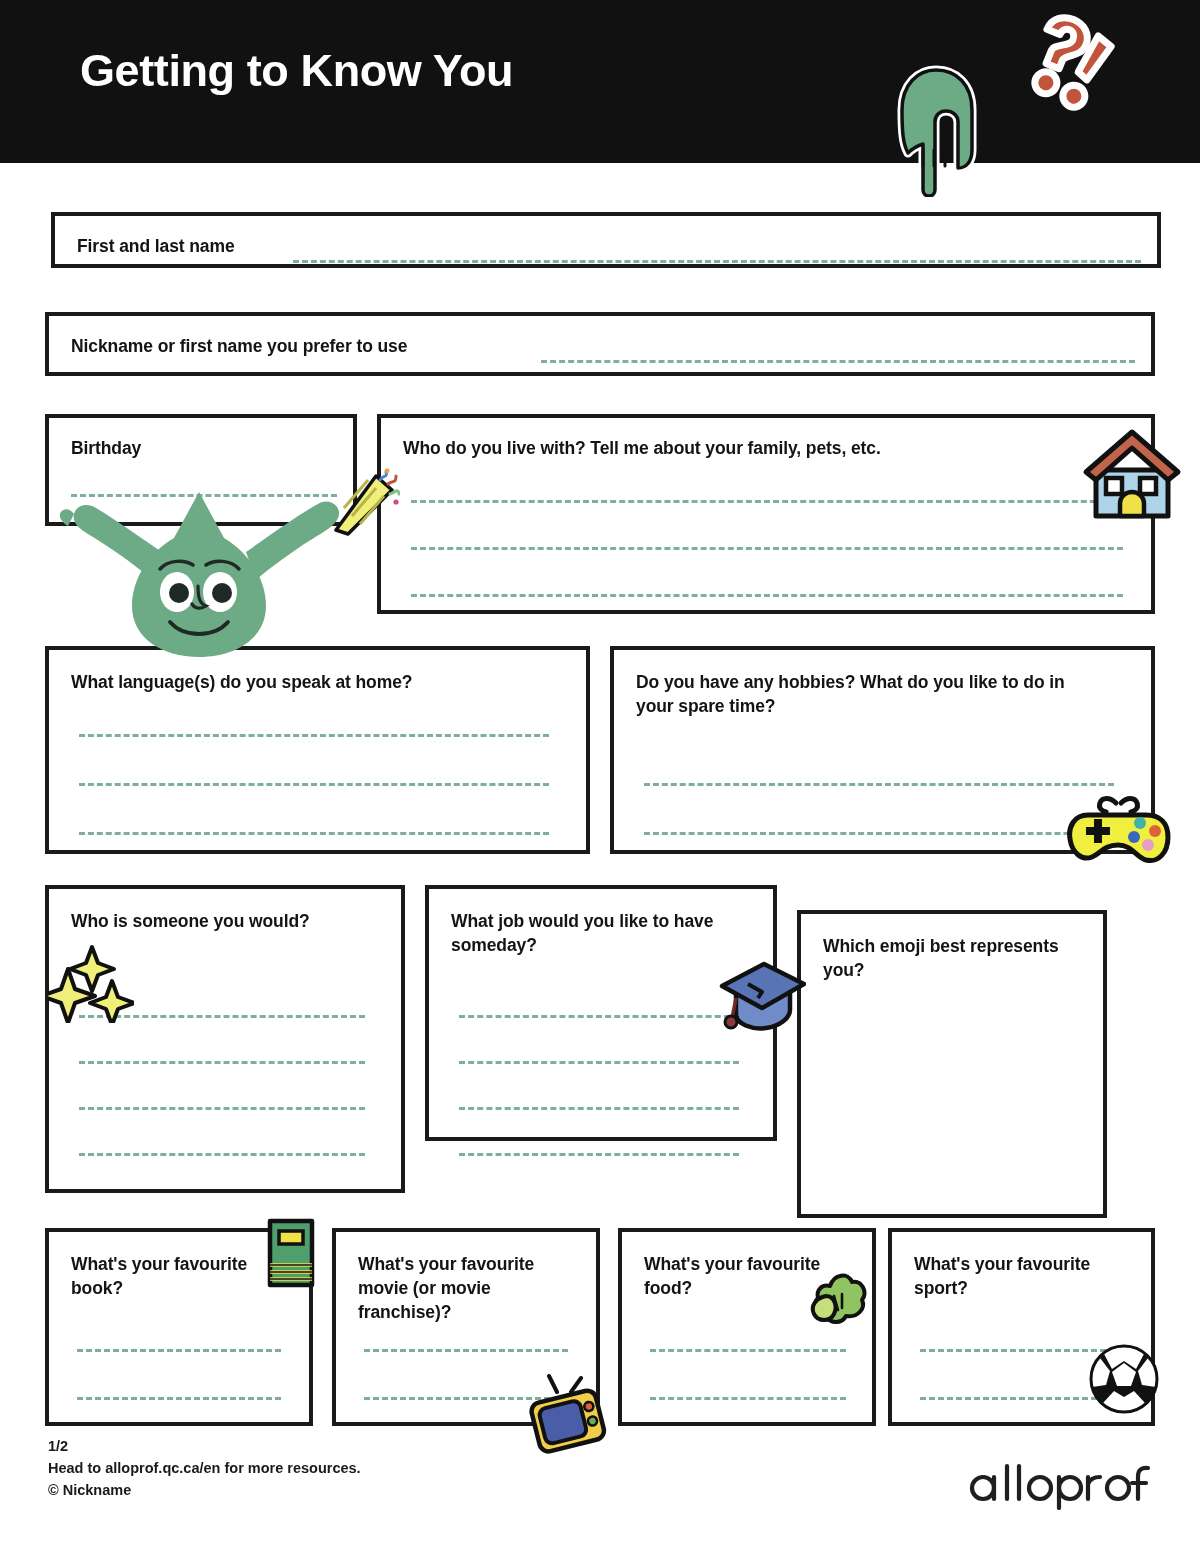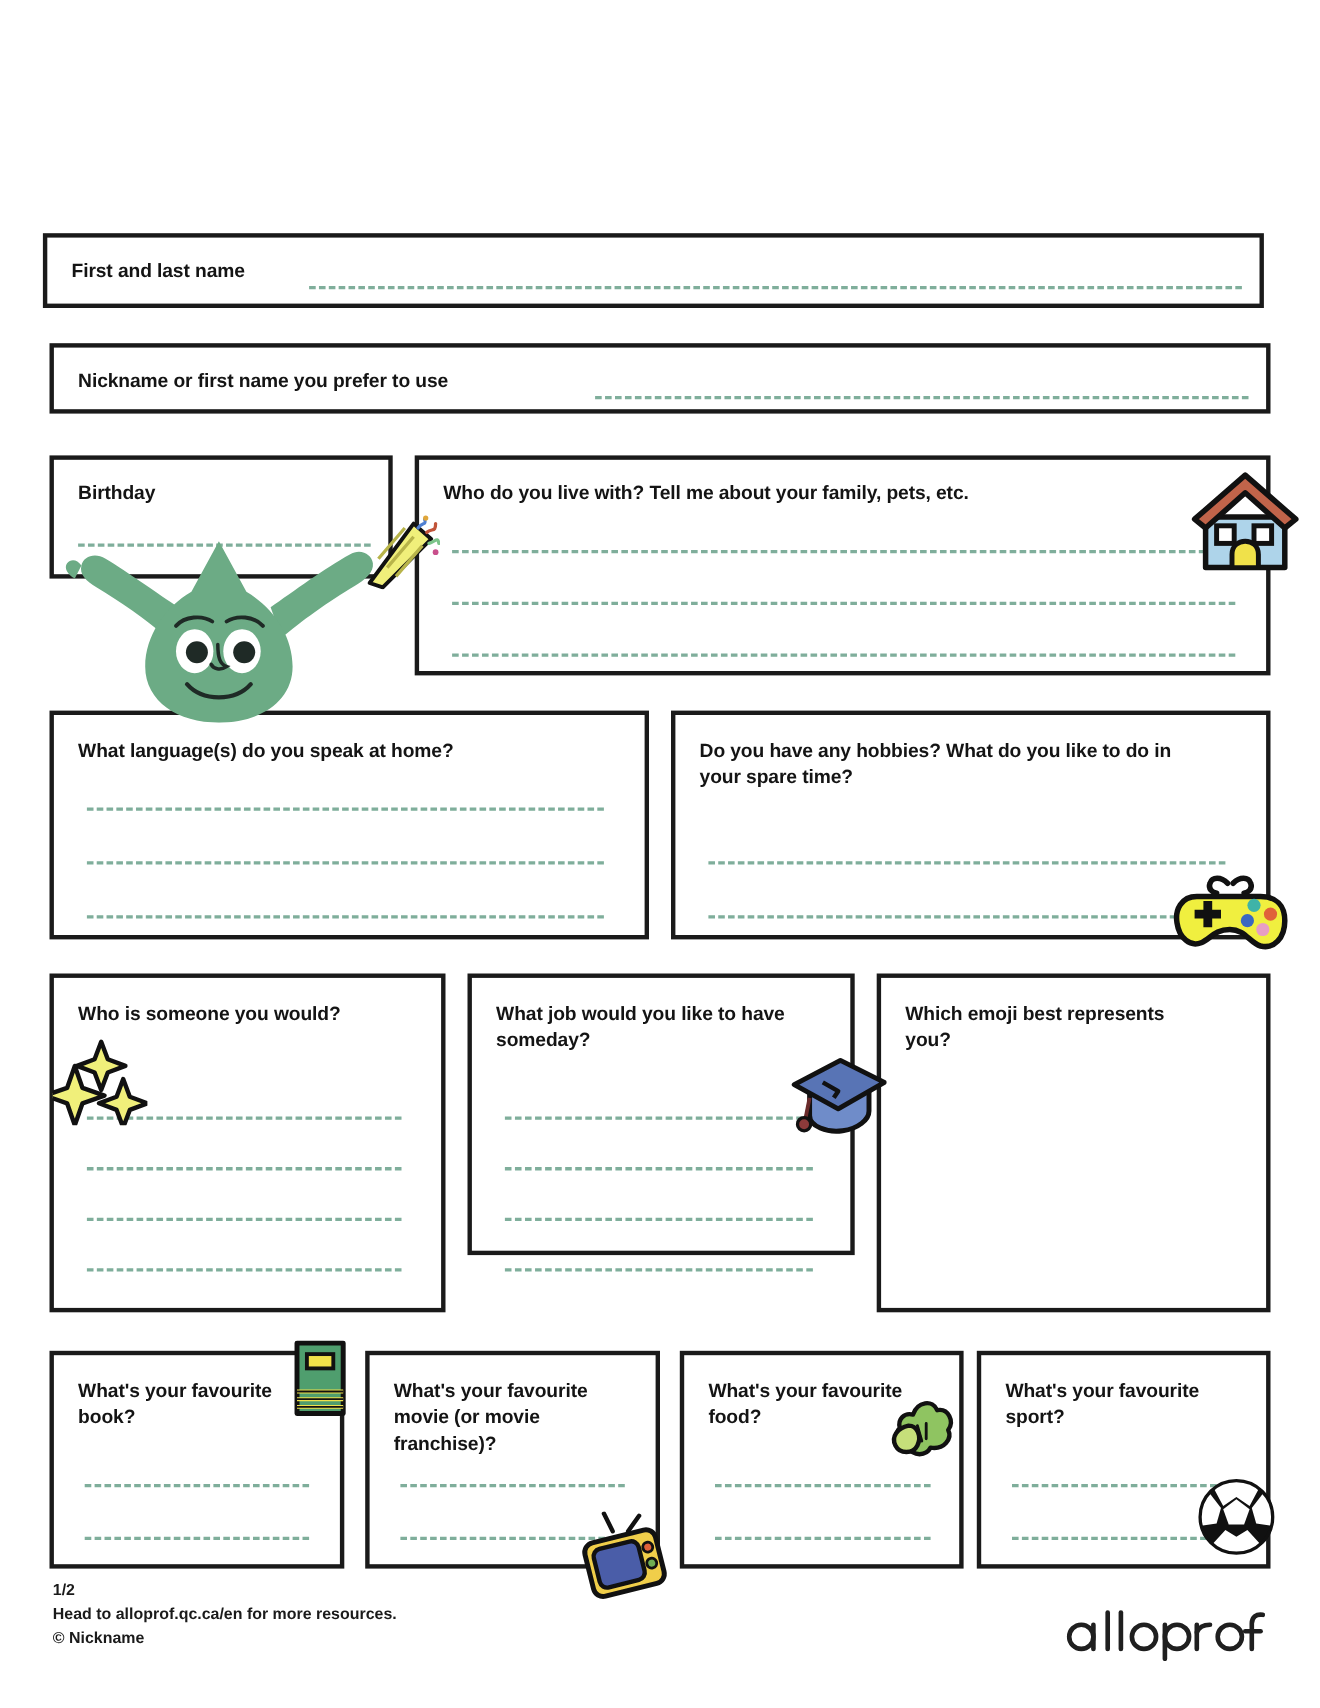--- a/index.html
+++ b/index.html
@@ -34,35 +34,35 @@
     font-size: 17.5px; font-weight: bold; color: #141414;
     line-height: 1.38; letter-spacing: -0.1px;
   }
   
   .wline {
     position: absolute; height: 0;
     border-top: 3px dashed #7fae9b;
   }
 
   
-  #box-name      { left: 39px;  top: 212px; width: 1110px; height: 68px; }
+  #box-name      { left: 51px;  top: 212px; width: 1110px; height: 56px; }
   #box-nickname  { left: 45px;  top: 312px; width: 1110px; height: 64px; text-align: right; }
 
   
   #box-birthday  { left: 45px;  top: 414px; width: 312px; height: 112px; }
   #box-family    { left: 377px; top: 414px; width: 778px; height: 200px; }
 
   
   #box-language  { left: 45px;  top: 646px; width: 545px; height: 208px; }
   #box-hobbies   { left: 610px; top: 646px; width: 545px; height: 208px; }
 
   
   #box-admire    { left: 45px;  top: 885px; width: 360px; height: 308px; }
   #box-job       { left: 425px; top: 885px; width: 352px; height: 256px; }
-  #box-emoji     { left: 797px; top: 885px; width: 358px; height: 308px; }
+  #box-emoji     { left: 797px; top: 910px; width: 310px; height: 308px; }
 
   
   #box-book      { left: 45px;  top: 1228px; width: 268px; height: 198px; }
   #box-movie     { left: 332px; top: 1228px; width: 268px; height: 198px; }
   #box-food      { left: 618px; top: 1228px; width: 258px; height: 198px; }
   #box-sport     { left: 888px; top: 1228px; width: 267px; height: 198px; }
 
   
   .footer-text {
     position: absolute; left: 48px; top: 1436px;
@@ -84,20 +84,44 @@
   #book          { left: 262px;  top: 1215px; width: 60px;  height: 76px;  z-index: 7; }
   #tv            { left: 527px;  top: 1374px; width: 82px;  height: 80px;  z-index: 7; }
   #broccoli      { left: 808px;  top: 1258px; width: 66px;  height: 70px;  z-index: 7; }
   #soccer        { left: 1088px; top: 1343px; width: 72px;  height: 72px;  z-index: 7; }
 </style>
 </head>
 <body>
 
 <div class="page">
 
+  <div class="header">
+    <div class="header-title">Getting to Know You</div>
+
+    <svg class="hand-icon" viewBox="0 0 130 135">
+      <path d="M30 48 C30 22 46 8 64 8 C84 8 100 22 100 48 L100 88 C100 100 94 106 86 106
+               L86 60 C86 53 80 49 74 49 C68 49 63 53 63 60 L63 128
+               C63 132 60 134 57 134 C54 134 51 132 51 128 L51 82
+               C45 84 40 87 36 91 C31 82 30 70 30 48 Z" fill="#6cab85" stroke="#ffffff" stroke-width="9" stroke-linejoin="round"></path>
+      <path d="M30 48 C30 22 46 8 64 8 C84 8 100 22 100 48 L100 88 C100 100 94 106 86 106
+               L86 60 C86 53 80 49 74 49 C68 49 63 53 63 60 L63 128
+               C63 132 60 134 57 134 C54 134 51 132 51 128 L51 82
+               C45 84 40 87 36 91 C31 82 30 70 30 48 Z" fill="#6cab85" stroke="#111111" stroke-width="3.5" stroke-linejoin="round"></path>
+      <path d="M51 88 L51 104 M62 88 L62 104 M73 90 L73 104" stroke="#111111" stroke-width="3" fill="none" stroke-linecap="round"></path>
+    </svg>
+
+    <svg class="qm-icon" viewBox="0 0 110 110">
+      <g transform="rotate(22 55 55)">
+        <path d="M26 26 C26 14 36 7 47 7 C59 7 68 15 68 26 C68 38 56 41 52 48 L52 58 L38 58 L38 44 C38 36 54 34 54 26 C54 21 51 18 47 18 C43 18 40 21 40 26 Z" fill="#c1543a" stroke="#ffffff" stroke-width="7" stroke-linejoin="round"></path>
+        <circle cx="45" cy="76" r="11" fill="#c1543a" stroke="#ffffff" stroke-width="7"></circle>
+        <path d="M76 13 L92 18 L82 58 L71 54 Z" fill="#c1543a" stroke="#ffffff" stroke-width="7" stroke-linejoin="round"></path>
+        <circle cx="76" cy="78" r="11" fill="#c1543a" stroke="#ffffff" stroke-width="7"></circle>
+      </g>
+    </svg>
+  </div>
 
   <div class="box" id="box-name">
     <div class="box-label" style="left:22px; top:18px;">First and last name</div>
     <div class="wline" style="left:238px; top:44px; width:848px;"></div>
   </div>
 
   <div class="box" id="box-nickname">
     <div class="box-label" style="left:22px; top:18px;">Nickname or first name you prefer to use</div>
     <div class="wline" style="left:492px; top:44px; width:594px;"></div>
   </div>

